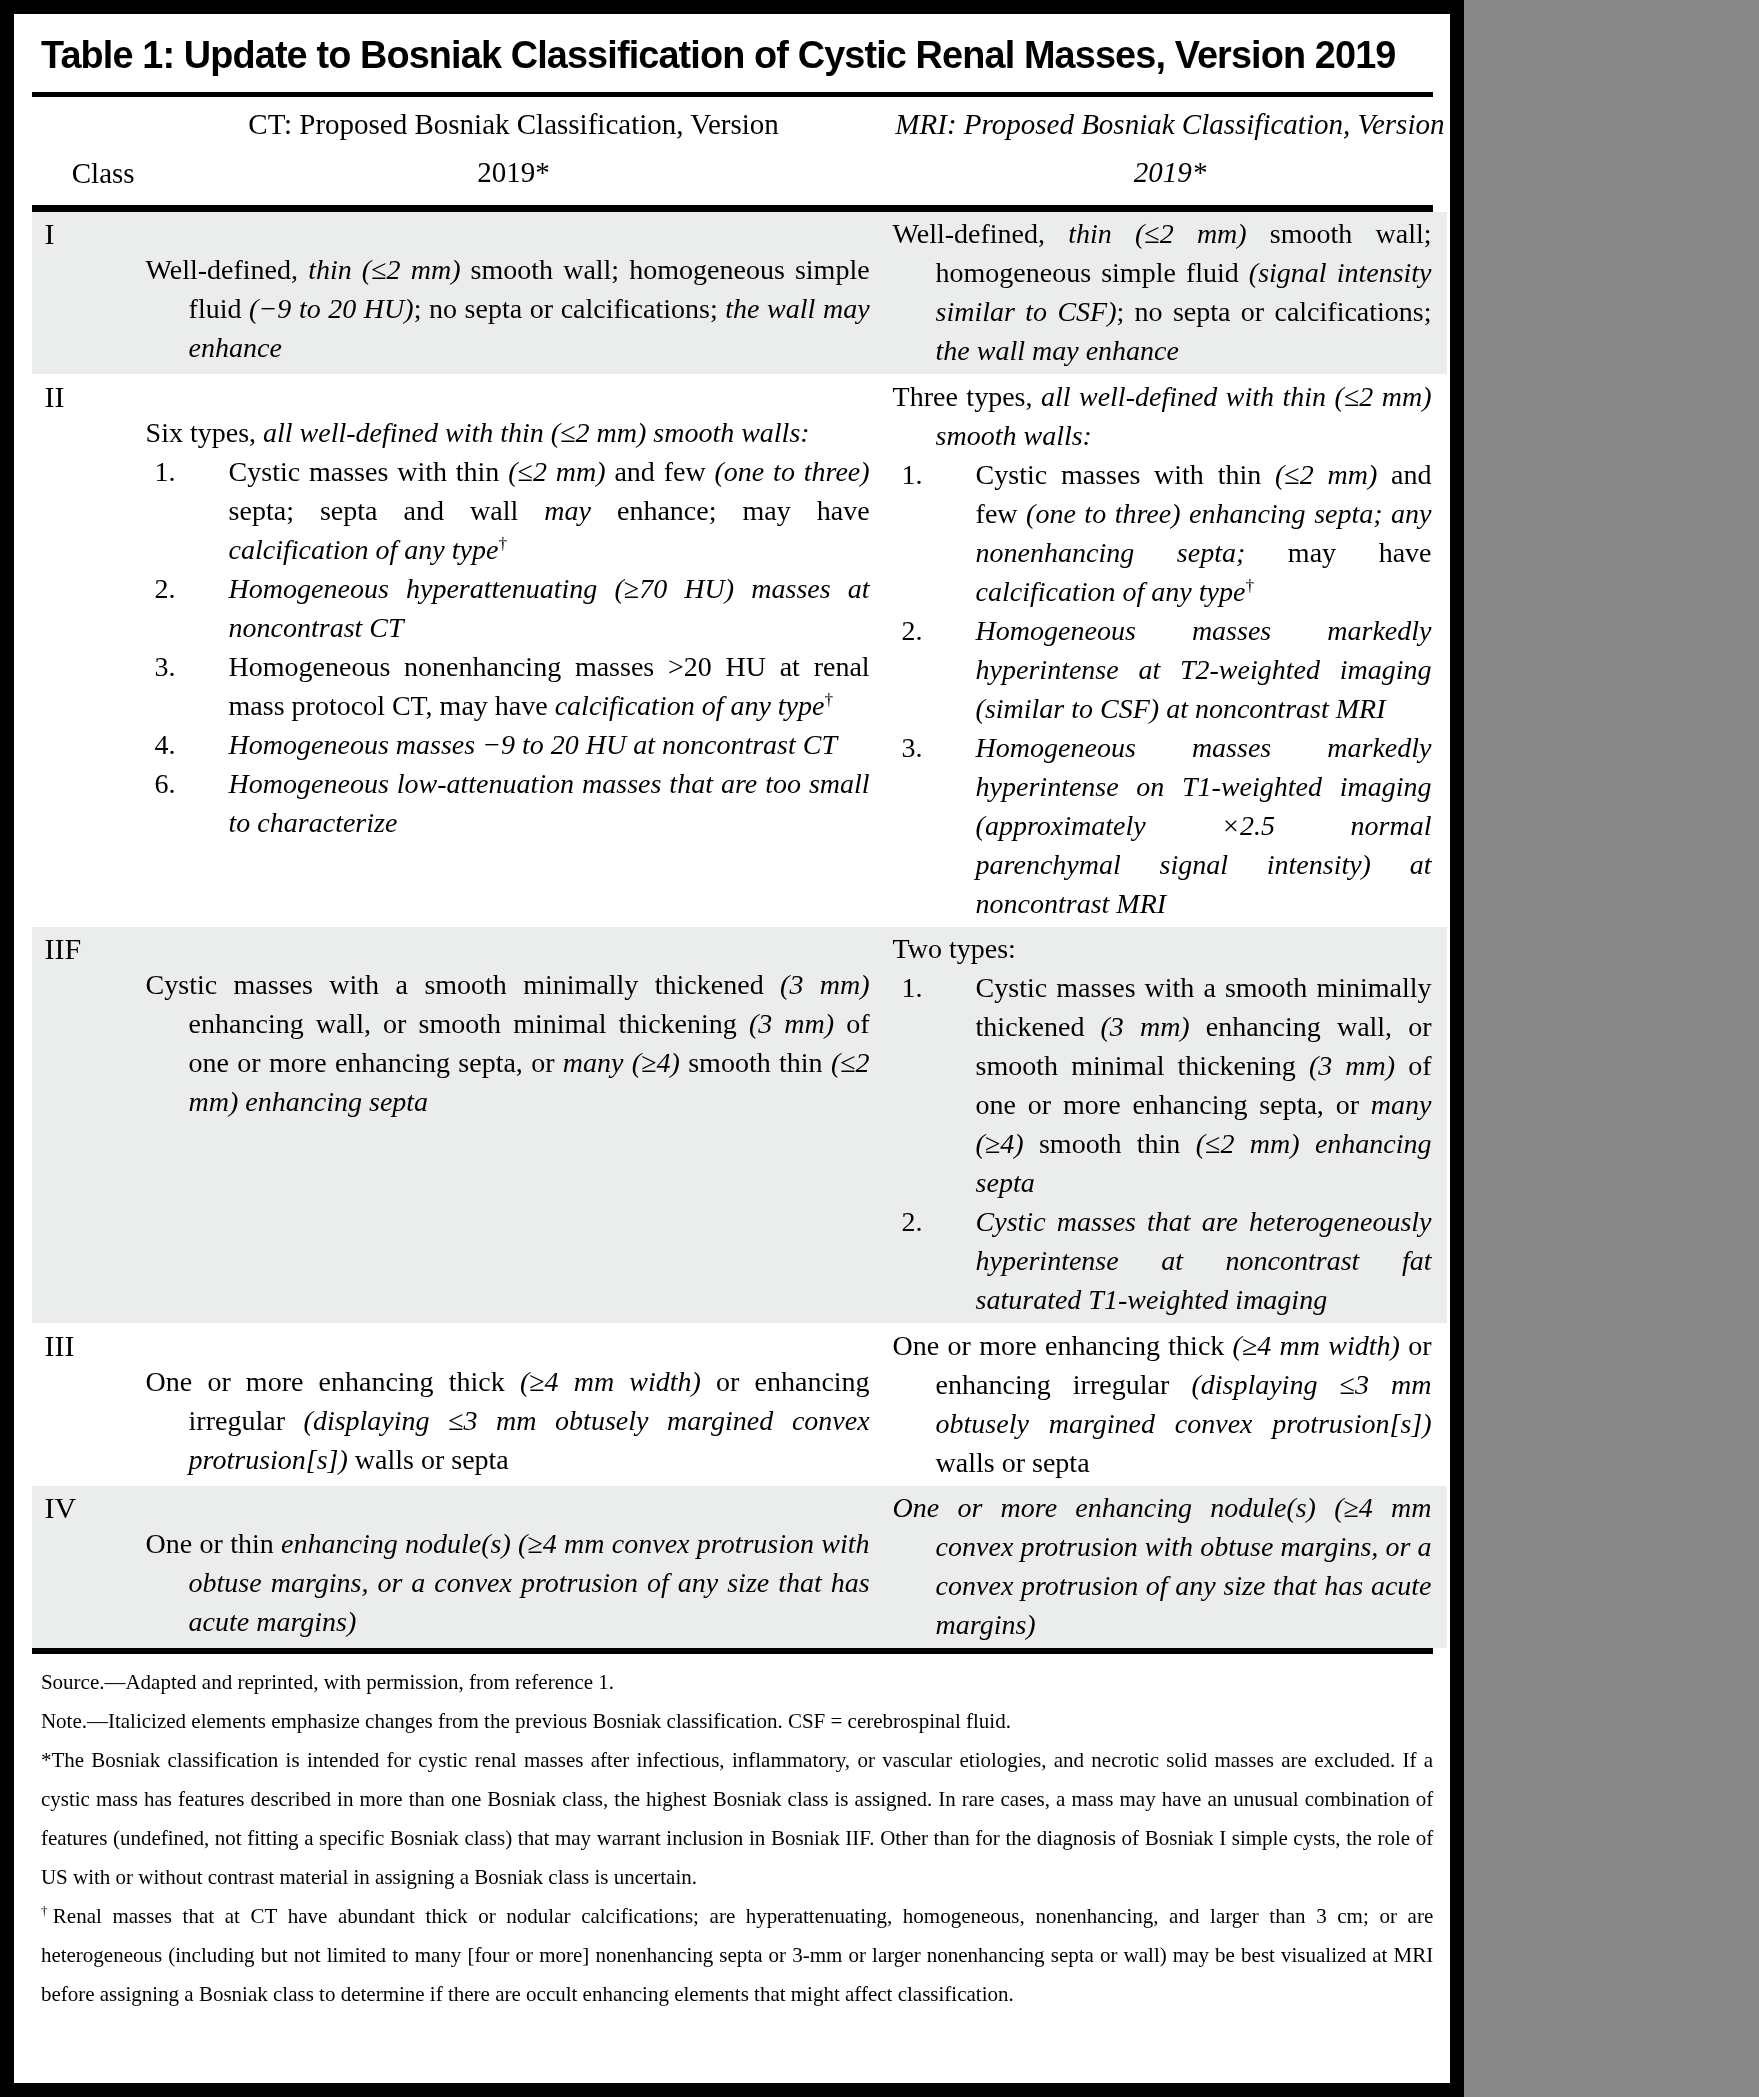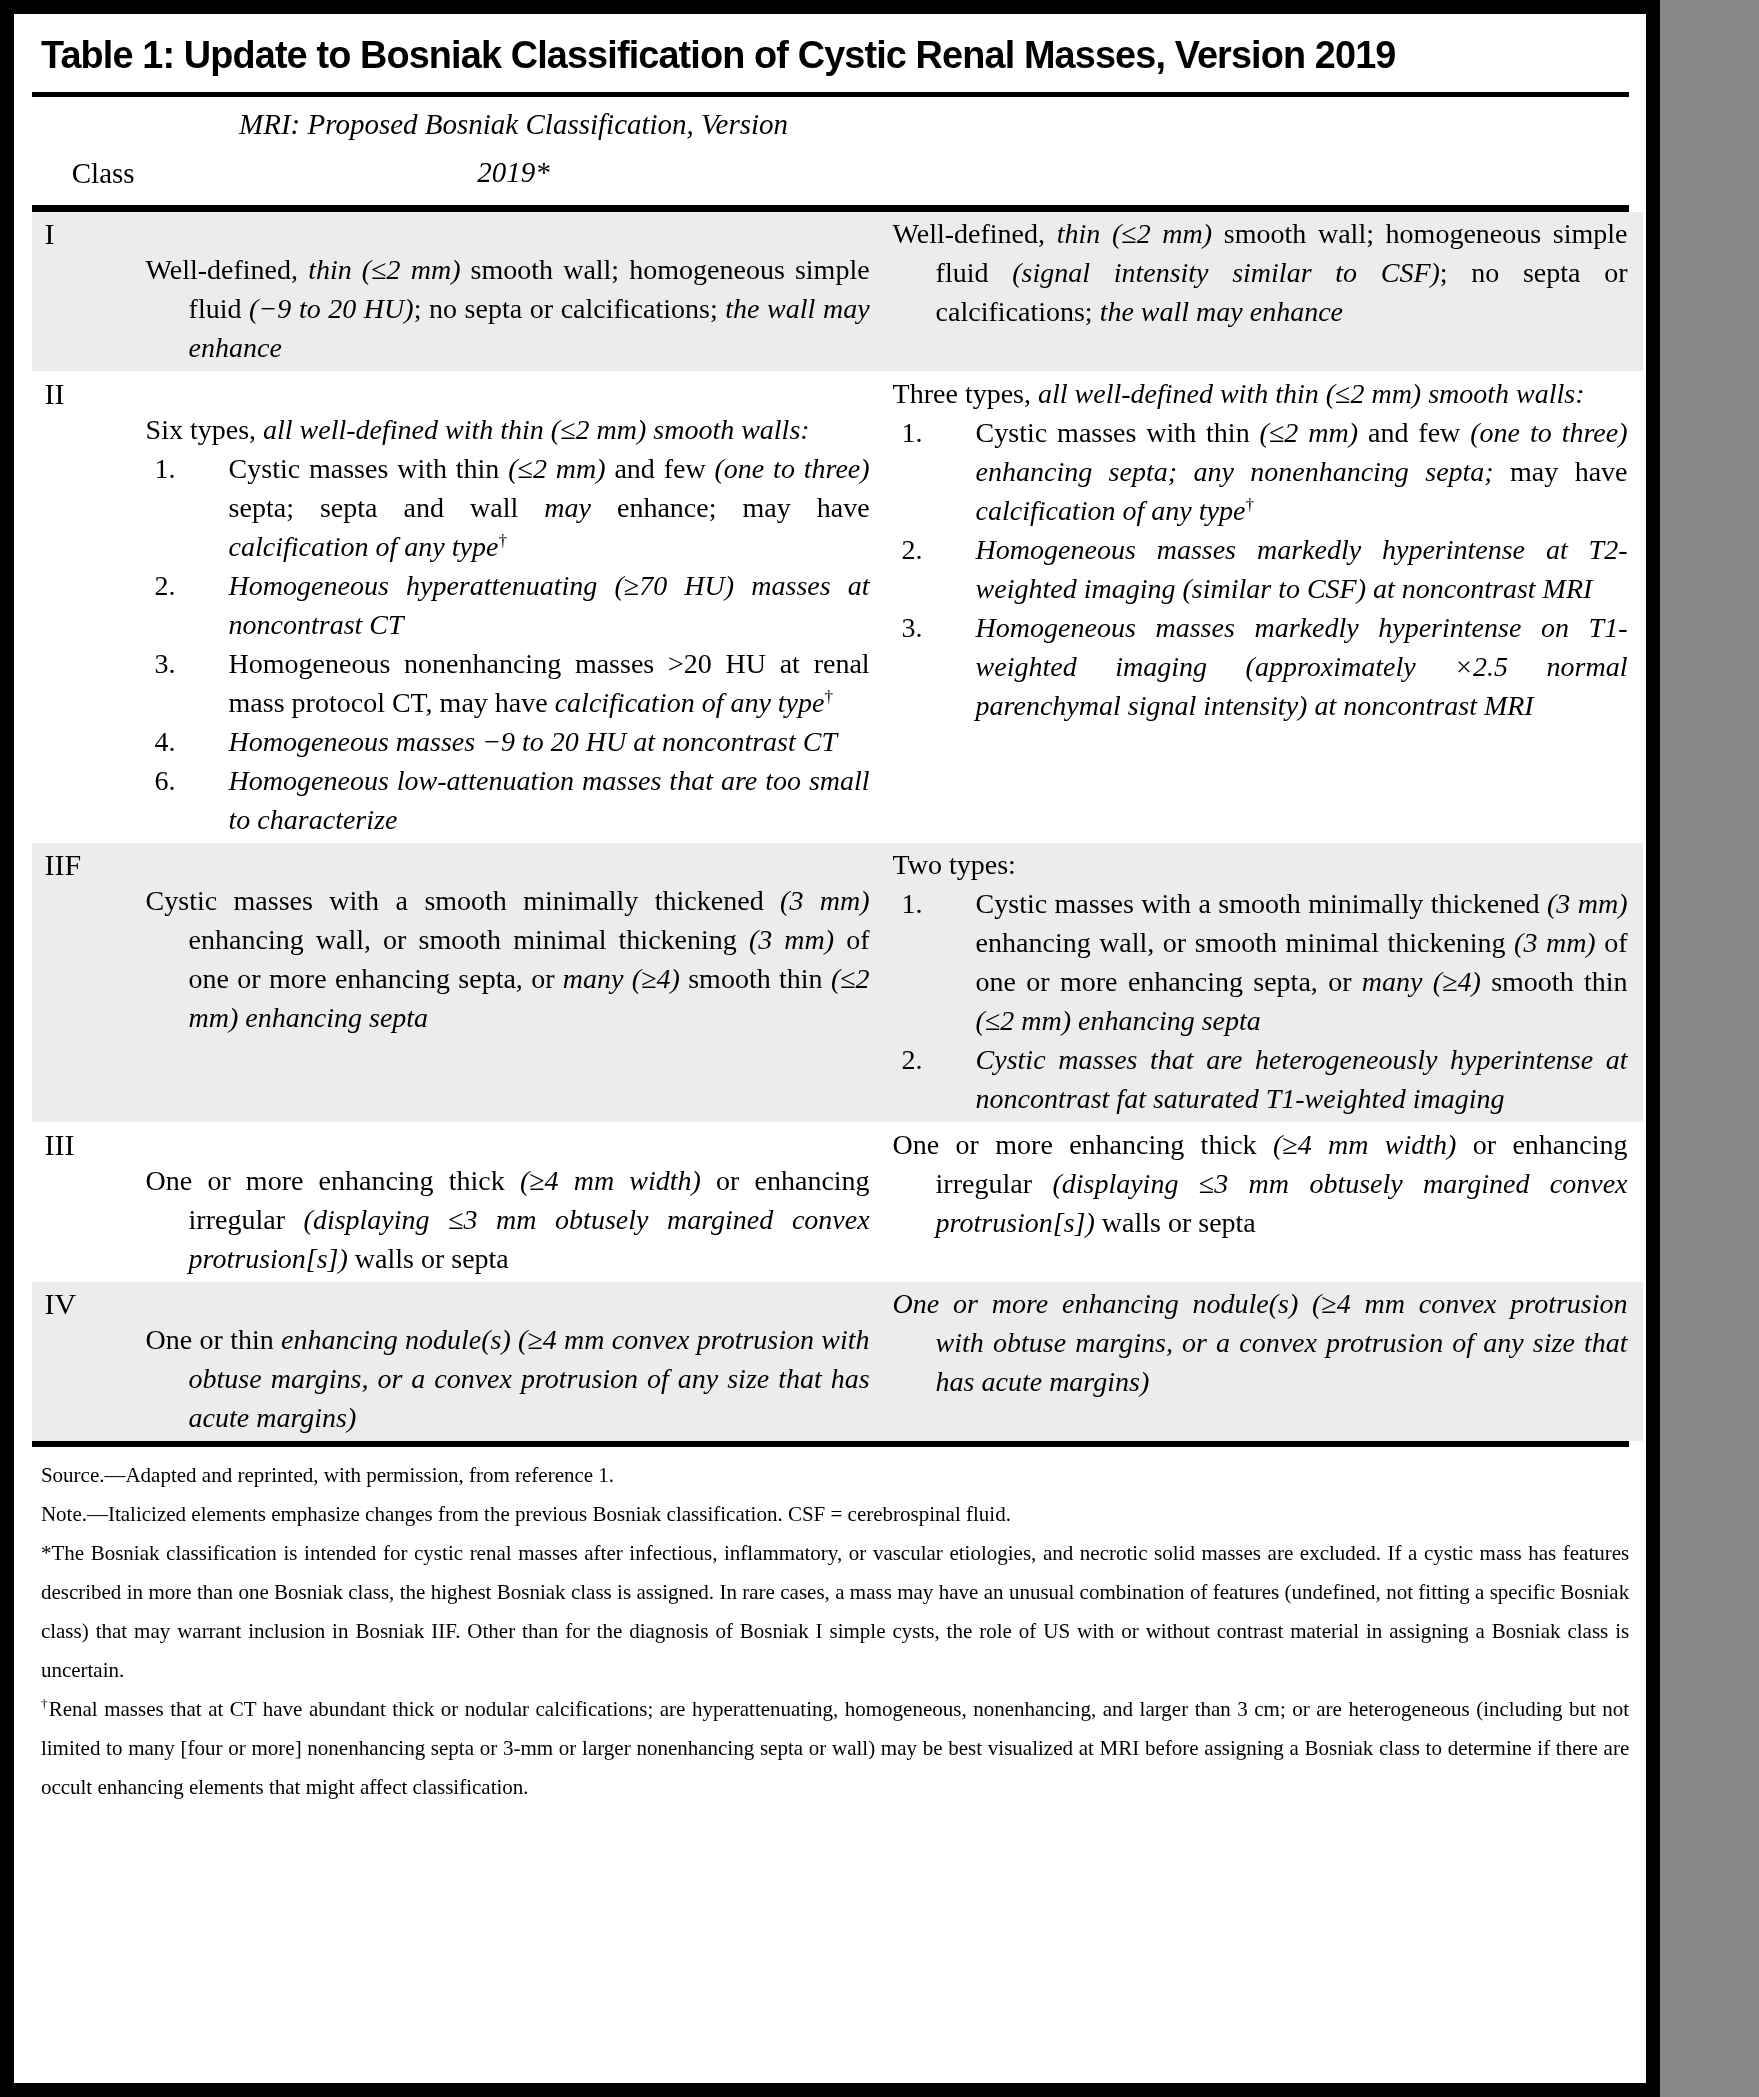--- a/index.html
+++ b/index.html
@@ -1,17 +1,17 @@
 <!DOCTYPE html>
 <html lang="en" style="font-size:7.4px"><head>
 <meta charset="utf-8">
 <style>
   html,body{margin:0;padding:0;background:#888;}
   .page{
-    width:1660px;height:2097px;box-sizing:border-box;
+    width:1464px;height:2097px;box-sizing:border-box;
     background:#fff;border:14px solid #000;
     padding:12px 2.8px 0 17.6px;overflow:hidden;
     font-family:"Liberation Serif","DejaVu Serif",serif;color:#000;
     position:relative;
   }
   .title{
     font-family:"Liberation Sans","DejaVu Sans",sans-serif;
     font-weight:bold;font-size:39px;letter-spacing:-0.9px;
     margin:7.4px 14px 0 9.3px;white-space:nowrap;
     transform:scaleX(.97);transform-origin:left center;
@@ -50,20 +50,23 @@
 <body>
 
 <div class="page">
 
   <div class="title">Table 1: Update to Bosniak Classification of Cystic Renal Masses, Version 2019</div>
 
   <div class="rule title-rule"></div>
 
   <div class="hdr">
     <div class="class-head">Class</div>
+    <div class="col-head ct-head">
+      <span class="inner">CT: Proposed Bosniak Classification, Version 2019*</span>
+    </div>
     <div class="col-head mri-head">
       <span class="inner">MRI: Proposed Bosniak Classification, Version 2019*</span>
     </div>
   </div>
 
   <div class="rule header-rule"></div>
 
   <div class="tbody">
   <div class="trow shaded">
     <div class="class-cell">I</div>

